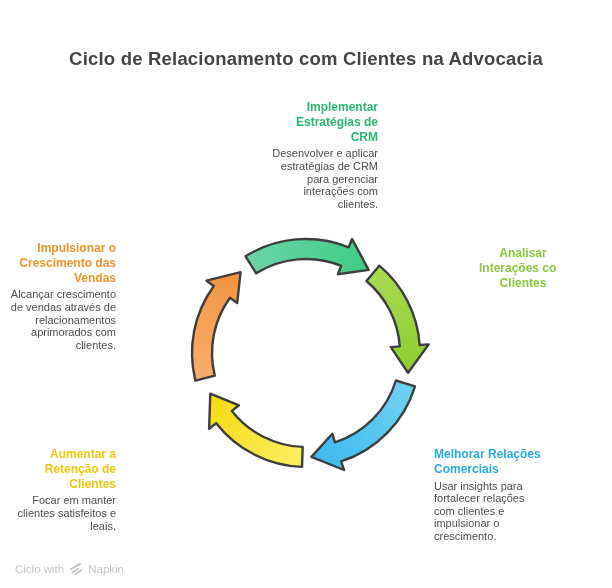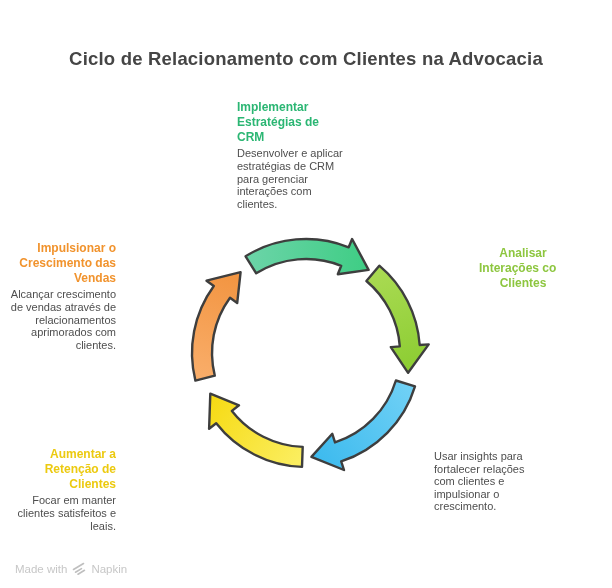--- a/index.html
+++ b/index.html
@@ -35,21 +35,21 @@
     line-height: 14.8px;
     white-space: pre-line;
   }
   .step-body {
     margin-top: 3px;
     font-size: 11px;
     line-height: 12.6px;
     color: #4e4e4e;
     white-space: pre-line;
   }
-  .step-top          { left: 237px; top: 100px; width: 150px; text-align: left; }
+  .step-top          { left: 228px; top: 100px; width: 150px; text-align: right; }
   .step-right        { left: 457px; top: 246px; width: 132px; text-align: center; }
   .step-bottom-right { left: 434px; top: 447px; width: 140px; text-align: left; }
   .step-bottom-left  { right: 440px; top: 447px; width: 135px; text-align: right; }
   .step-left         { right: 440px; top: 241px; width: 150px; text-align: right; }
   .watermark {
     position: absolute;
     left: 15px;
     top: 562px;
     display: flex;
     align-items: center;
@@ -108,20 +108,22 @@
 clientes.</div>
   </div>
 
   <div class="step step-right">
     <div class="step-heading" style="color: rgb(141, 198, 63);">Analisar
 Interações com
 Clientes</div>
   </div>
 
   <div class="step step-bottom-right">
+    <div class="step-heading" style="color: rgb(41, 171, 226);">Melhorar Relações
+Comerciais</div>
     <div class="step-body">Usar insights para
 fortalecer relações
 com clientes e
 impulsionar o
 crescimento.</div>
   </div>
 
   <div class="step step-bottom-left">
     <div class="step-heading" style="color: rgb(236, 202, 16);">Aumentar a
 Retenção de
@@ -136,21 +138,21 @@
 Crescimento das
 Vendas</div>
     <div class="step-body">Alcançar crescimento
 de vendas através de
 relacionamentos
 aprimorados com
 clientes.</div>
   </div>
 
   <div class="watermark">
-    <span>Made with</span>
+    <span>Ciclo with</span>
     <svg class="napkin-logo" width="14" height="13" viewBox="0 0 14 13">
       <g stroke="#bfbfbf" stroke-width="1.6" stroke-linecap="round" fill="none">
         <path d="M1.5 7.5 L11.5 1.5"></path>
         <path d="M3.5 10.2 L9.5 6.6"></path>
         <path d="M6 12.2 L12.5 8.3"></path>
       </g>
     </svg>
     <span>Napkin</span>
   </div>
 

